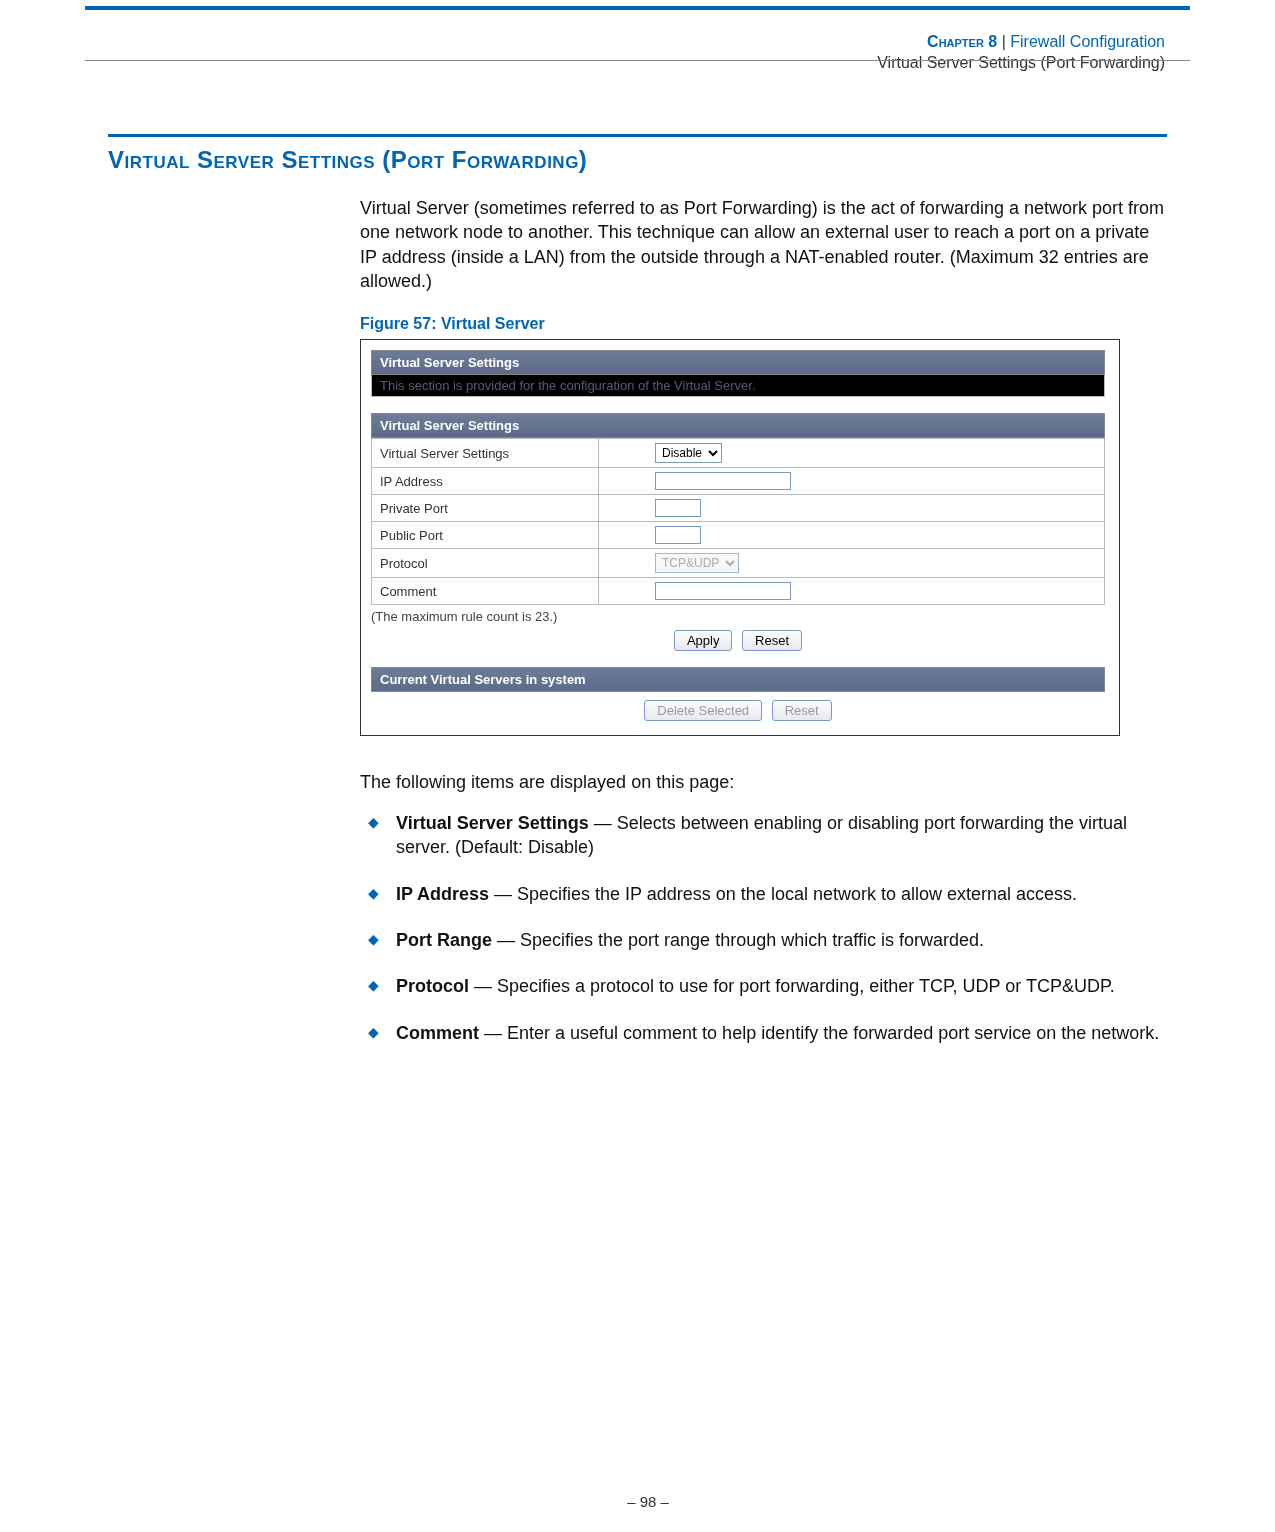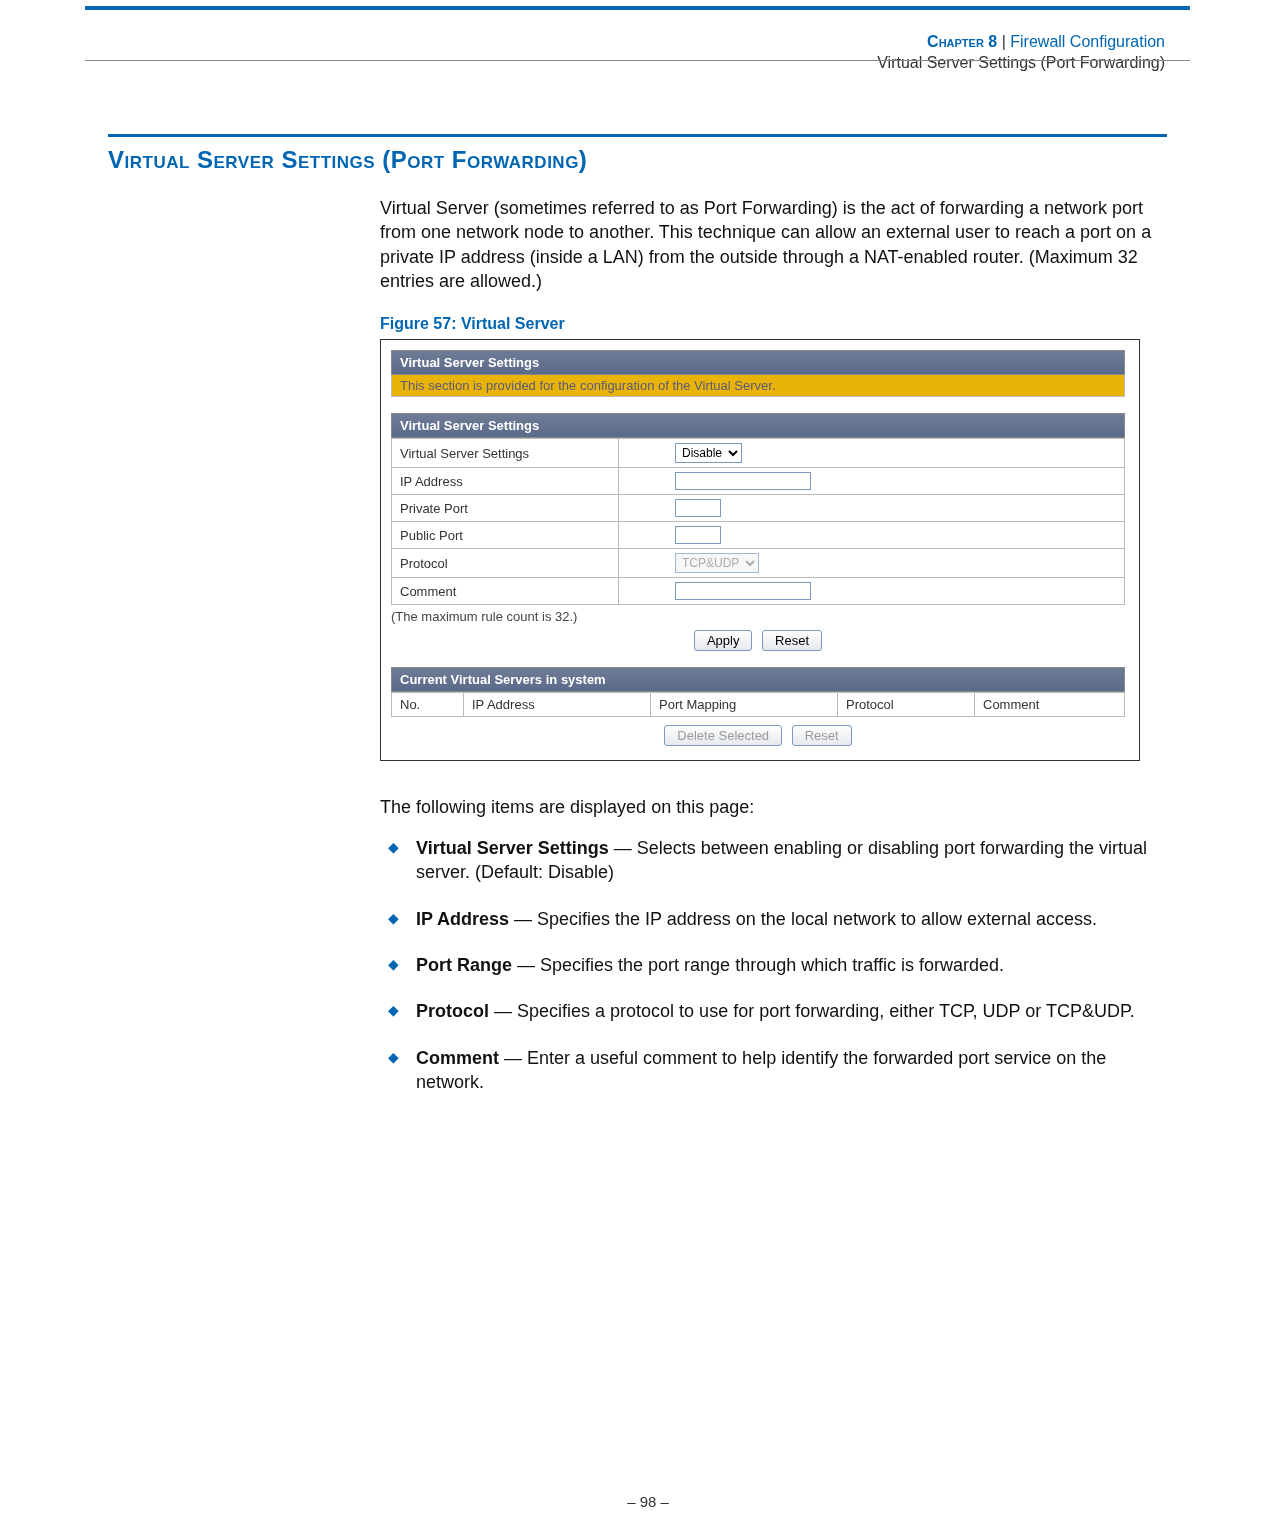--- a/index.html
+++ b/index.html
@@ -60,21 +60,21 @@
     left: 108px;
     top: 146px;
     font-size: 24px;
     font-weight: bold;
     color: #0066b3;
     font-variant: small-caps;
     letter-spacing: 0.5px;
   }
   .body-col {
     position: absolute;
-    left: 380px;
+    left: 360px;
     right: 110px;
     top: 196px;
   }
   .intro {
     font-size: 18px;
     color: #111;
     line-height: 1.35;
   }
   .fig-caption {
     margin-top: 22px;
@@ -99,21 +99,21 @@
     font-weight: bold;
     padding: 4px 8px;
     border: 1px solid #888;
     font-size: 13px;
   }
   .panel-note {
     border: 1px solid #bbb;
     border-top: none;
     padding: 3px 8px;
     color: #5a5a7a;
-    background: #eab308;
+    background: #000000;
     font-size: 13px;
   }
   .gap { height: 16px; }
   .form-table {
     border-collapse: collapse;
     width: 100%;
   }
   .form-table td {
     border: 1px solid #bbb;
     padding: 4px 8px;
@@ -254,38 +254,27 @@
         <tr>
           <td class="label">Protocol</td>
           <td><select class="sel disabled" disabled=""><option>TCP&amp;UDP</option></select></td>
         </tr>
         <tr>
           <td class="label">Comment</td>
           <td><input class="inp med" style=""></td>
         </tr>
       </tbody>
         </table>
-      <div class="maxnote">(The maximum rule count is 32.)</div>
+      <div class="maxnote">(The maximum rule count is 23.)</div>
       <div class="btn-row">
         <button class="btn">Apply</button>
         <button class="btn">Reset</button>
       </div>
 
       <div class="list-header">Current Virtual Servers in system</div>
-      <table class="list-table">
-        <tbody>
-            <tr>
-          <td style="width:55px">No.</td>
-          <td style="width:170px">IP Address</td>
-          <td style="width:170px">Port Mapping</td>
-          <td style="width:120px">Protocol</td>
-          <td>Comment</td>
-        </tr>
-      </tbody>
-        </table>
       <div class="btn-row" style="margin-top:8px">
         <button class="btn disabled" disabled="">Delete Selected</button>
         <button class="btn disabled" disabled="">Reset</button>
       </div>
     </div>
 
     <div class="following">The following items are displayed on this page:</div>
 
     <ul class="items">
       <li><span class="b">Virtual Server Settings</span><span> — Selects between enabling or disabling port forwarding the virtual server. (Default: Disable)</span></li>

